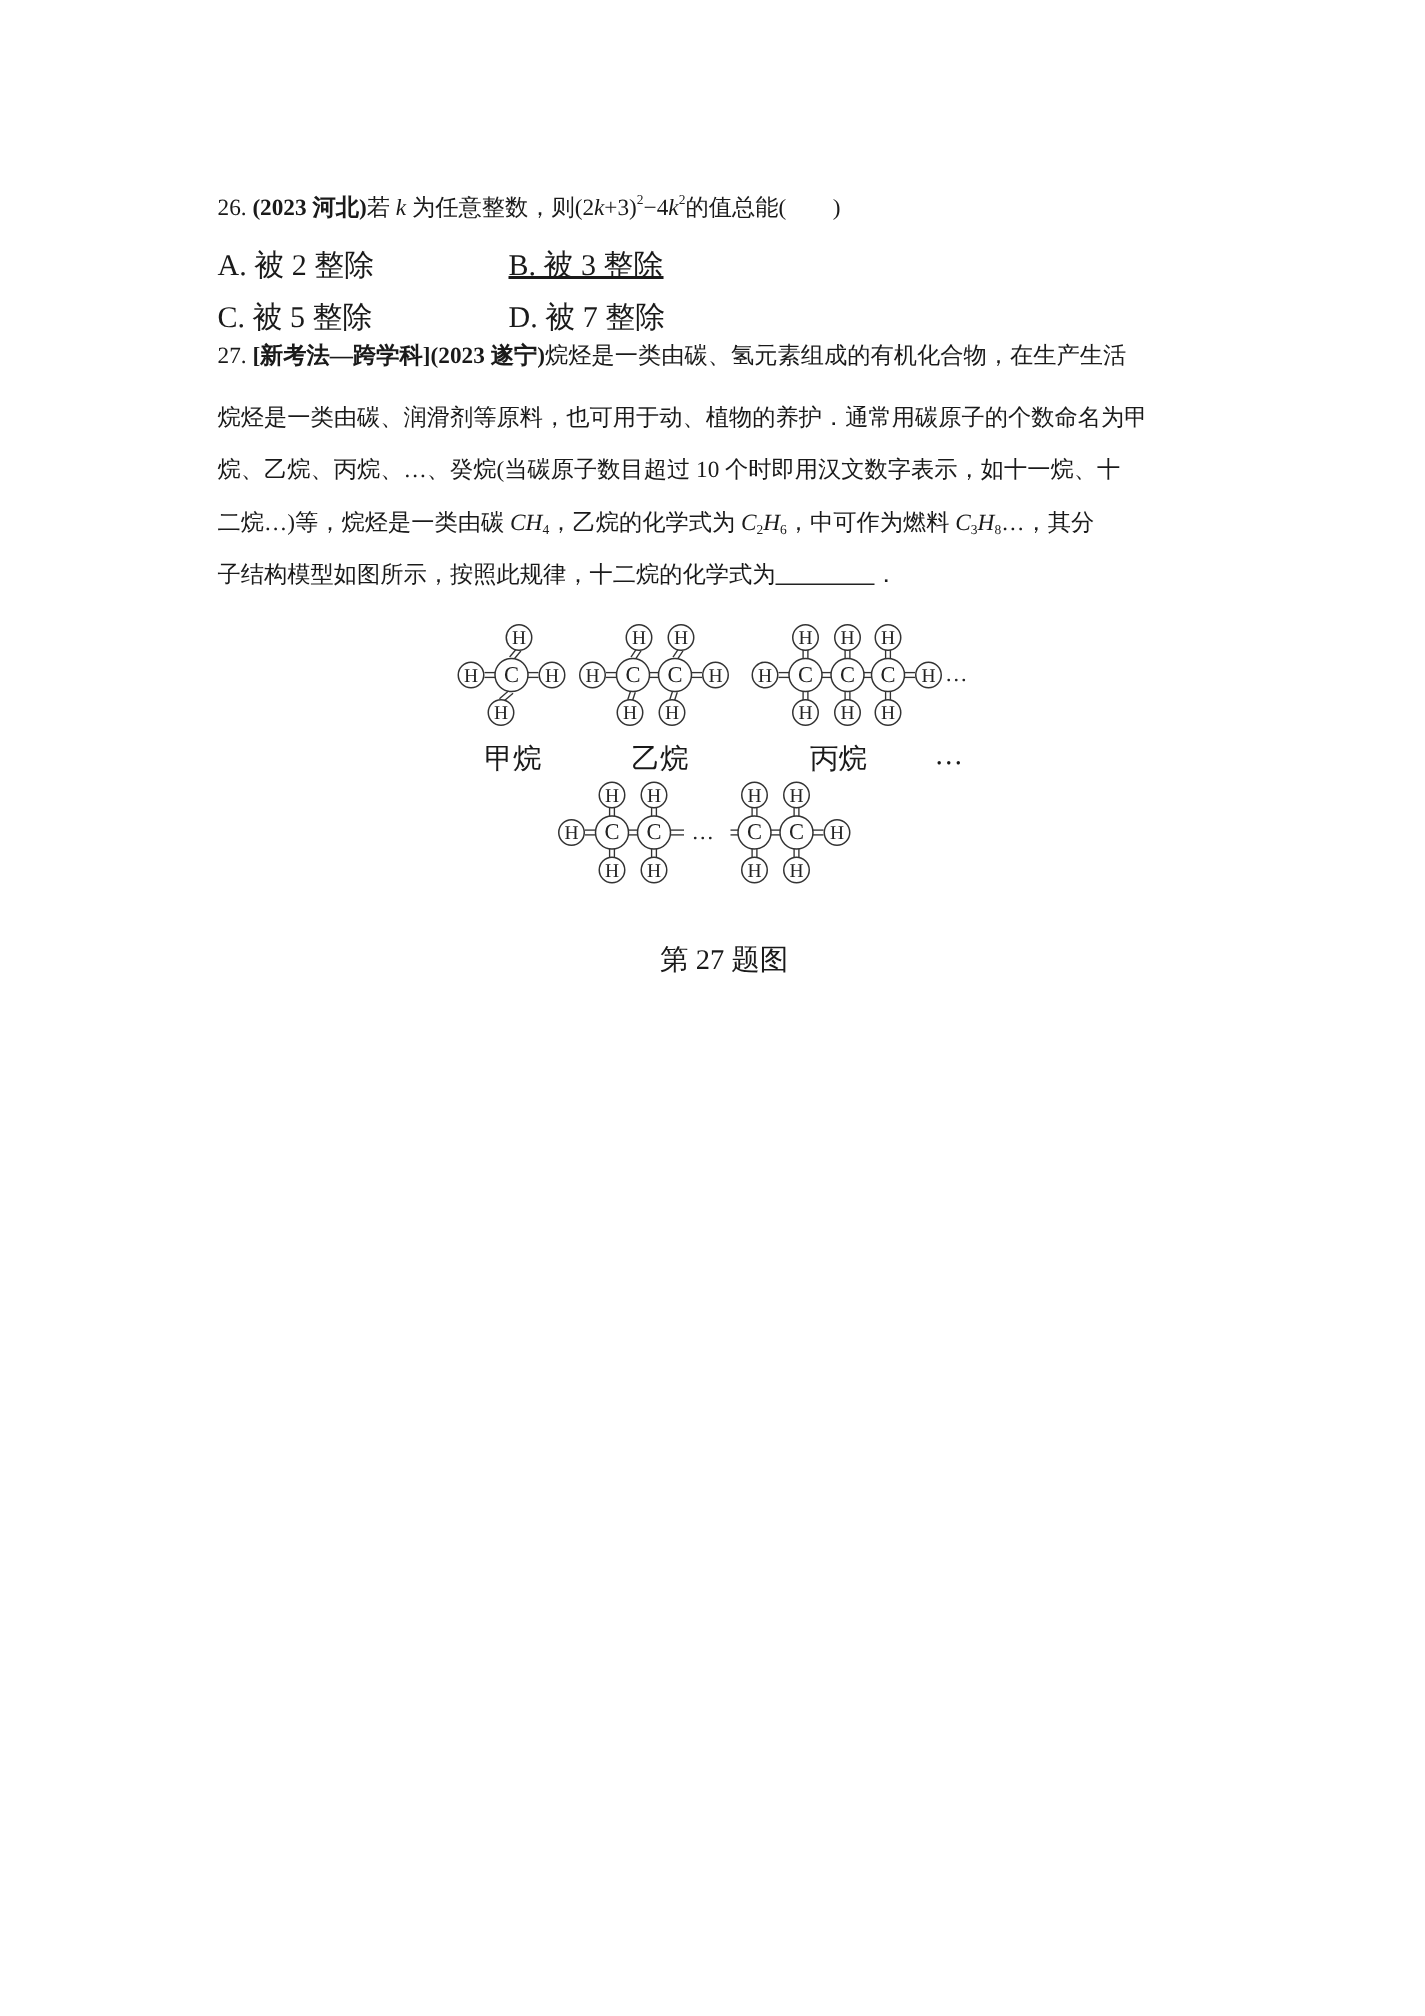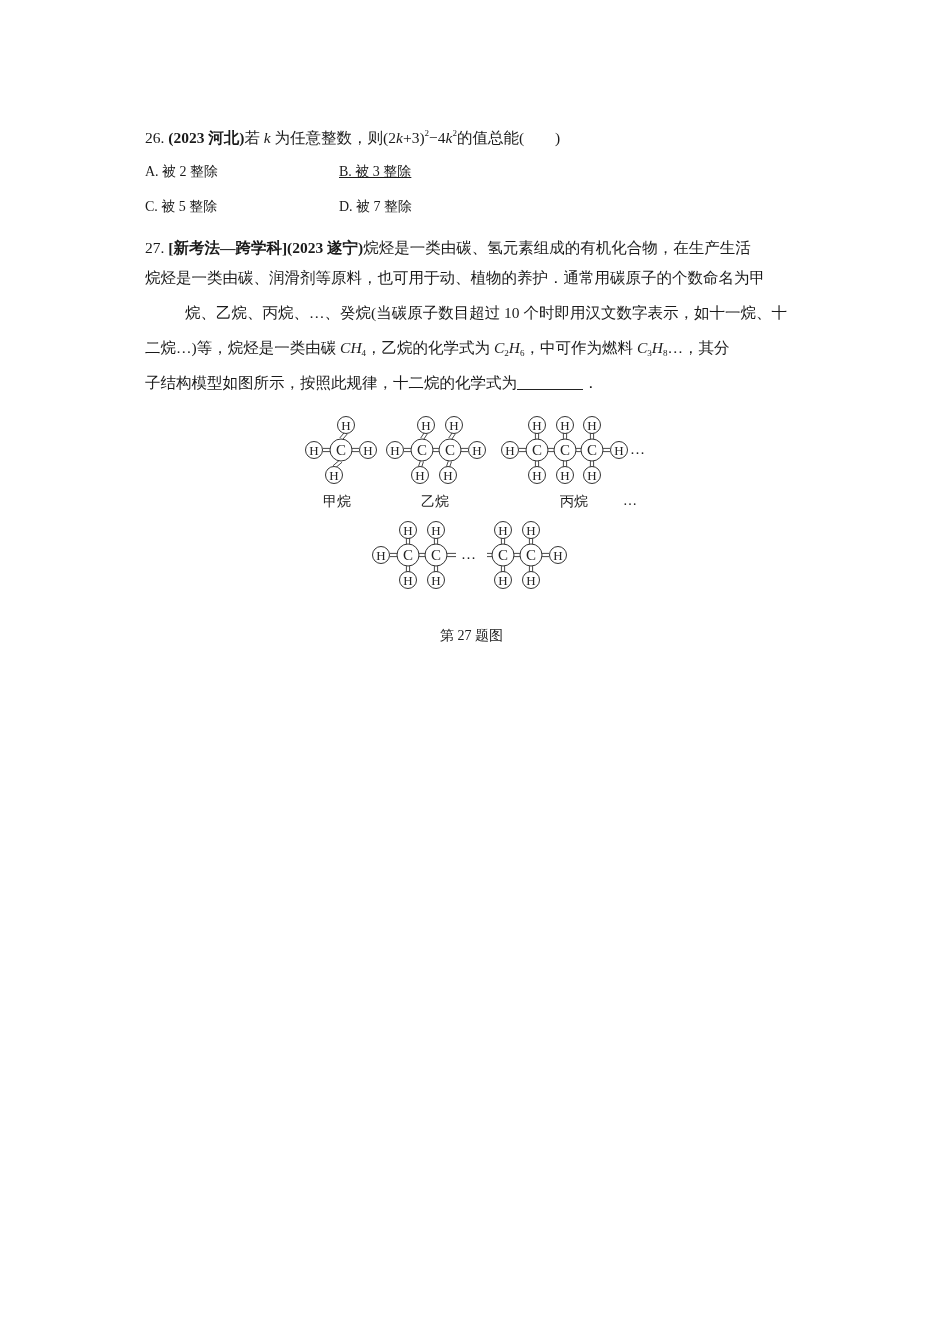--- a/index.html
+++ b/index.html
@@ -4,44 +4,44 @@
 <style>
   html, body { margin:0; padding:0; background:#ffffff; }
   body { width:950px; height:1344px; position:relative; overflow:hidden;
          font-family:"Liberation Serif","DejaVu Serif",serif; color:#1a1a1a; }
   .line { position:absolute; left:145px; font-size:15.5px; white-space:nowrap;text-align:right; }
   .bold { font-weight:bold; }
   .it { font-style:italic; }
   sup, sub { font-size:9px; }
   sup { vertical-align:7px; } sub { vertical-align:-3px; }
   .blank { display:inline-block; width:66px; border-bottom:1px solid #222; height:14px; vertical-align:-2px; }
-  .opt { position:absolute; font-size:14px; white-space:nowrap; }
+  .opt { position:absolute; font-size:20px; white-space:nowrap; }
   #fig { position:absolute; left:0; top:0; }
-  .cap { position:absolute; font-size:14px; white-space:nowrap; }
+  .cap { position:absolute; font-size:19px; white-space:nowrap; }
 </style>
 </head>
 <body>
 
 <div class="line" style="top:128px;">
   <span>26.</span>
   <span class="bold">(2023 河北)</span><span>若</span>
   <span class="it">k</span>
   <span>为任意整数，则(2</span><span class="it">k</span><span>+3)</span><sup>2</sup><span>−4</span><span class="it">k</span><sup>2</sup><span>的值总能(　　)</span>
 </div>
 <div class="opt" style="left:145px; top:163px;">A. 被 2 整除</div>
 <div class="opt" style="left:339px; top:163px;text-decoration:underline;">B. 被 3 整除</div>
 <div class="opt" style="left:145px; top:198px;">C. 被 5 整除</div>
 <div class="opt" style="left:339px; top:198px;font-family:Liberation Serif, serif;">D. 被 7 整除</div>
 
-<div class="line" style="top:238px;">
+<div class="line" style="top:227px;">
   <span>27.</span>
   <span class="bold">[新考法—跨学科]</span><span class="bold">(2023 遂宁)</span><span>烷烃是一类由碳、氢元素组成的有机化合物，在生产生活</span>
 </div>
 <div class="line" style="top:268px;">烷烃是一类由碳、润滑剂等原料，也可用于动、植物的养护．通常用碳原子的个数命名为甲</div>
-<div class="line" style="top:303px;margin-left:40px;">烷、乙烷、丙烷、…、癸烷(当碳原子数目超过 10 个时即用汉文数字表示，如十一烷、十</div>
+<div class="line" style="top:303px;">烷、乙烷、丙烷、…、癸烷(当碳原子数目超过 10 个时即用汉文数字表示，如十一烷、十</div>
 <div class="line" style="top:338px;">
   <span>二烷…)等，烷烃是一类由碳 </span><span class="it">CH</span><sub>4</sub><span>，乙烷的化学式为 </span><span class="it">C</span><sub>2</sub><span class="it">H</span><sub>6</sub><span>，中可作为燃料 </span><span class="it">C</span><sub>3</sub><span class="it">H</span><sub>8</sub><span>…，其分</span>
 </div>
 <div class="line" style="top:373px;">
   <span>子结构模型如图所示，按照此规律，十二烷的化学式为</span><span class="blank"></span><span>．</span>
 </div>
 
 <svg id="fig" width="950" height="650" font-family="Liberation Serif, serif" font-size="13" fill="none" stroke="#333">
   <defs>
     <g id="H">
@@ -200,15 +200,15 @@
       <text x="531" y="534.5" text-anchor="middle" fill="#222" stroke="none" font-size="13">H</text>
       <circle cx="531" cy="580" r="8.5" fill="#fff" stroke="#333" stroke-width="1"></circle>
       <text x="531" y="584.5" text-anchor="middle" fill="#222" stroke="none" font-size="13">H</text>
       <circle cx="558" cy="555" r="8.5" fill="#fff" stroke="#333" stroke-width="1"></circle>
       <text x="558" y="559.5" text-anchor="middle" fill="#222" stroke="none" font-size="13">H</text>
     </g>
 </svg>
 
 <div class="cap" style="left:323px; top:493px;">甲烷</div>
 <div class="cap" style="left:421px; top:493px;">乙烷</div>
-<div class="cap" style="left:560px; top:493px;">丙烷</div>
+<div class="cap" style="left:540px; top:493px;">丙烷</div>
 <div class="cap" style="left:623px; top:493px;">…</div>
 <div class="cap" style="left:440px; top:627px;">第 27 题图</div>
 
 </body></html>

